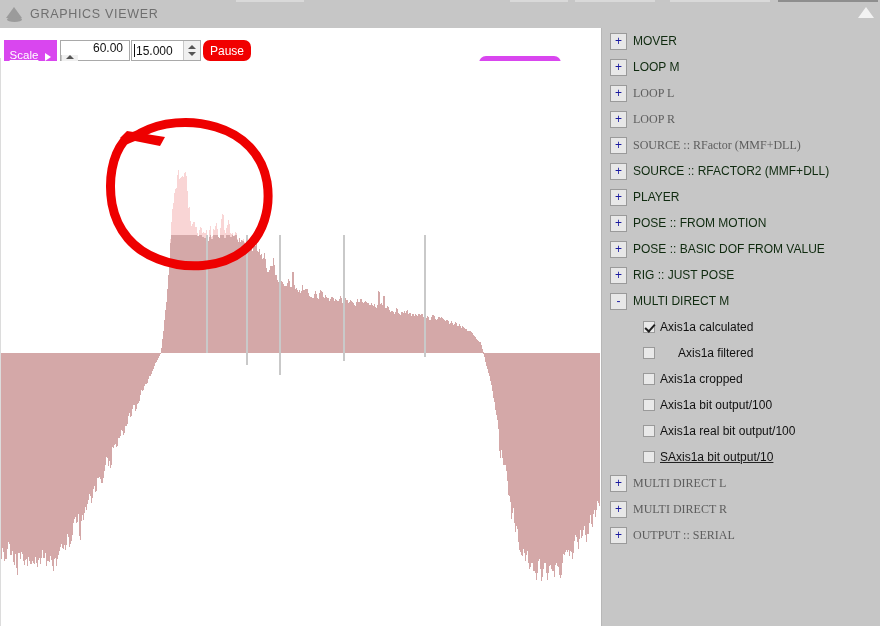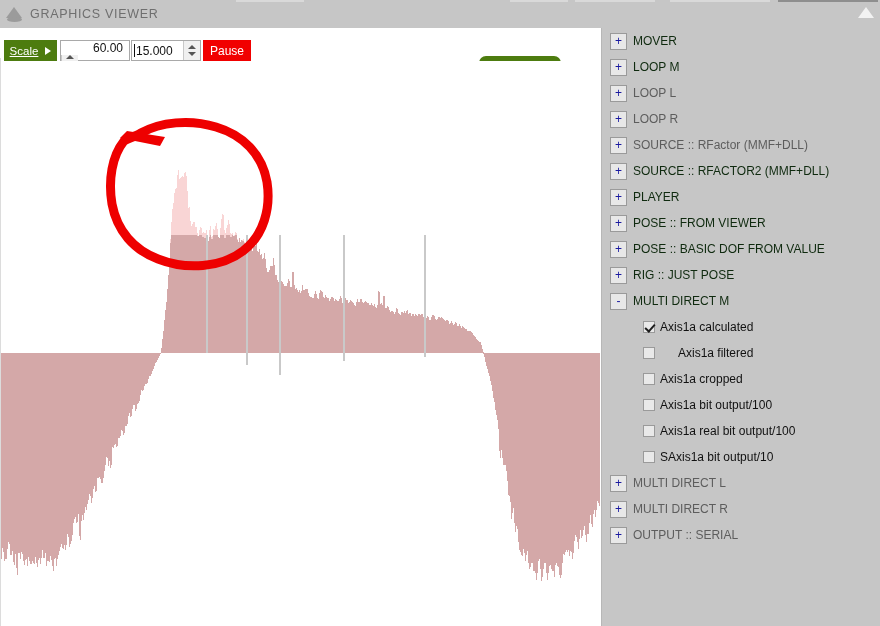--- a/index.html
+++ b/index.html
@@ -31,22 +31,22 @@
   .title-text{font-size:12.5px;color:#6f6f6f;letter-spacing:.7px;white-space:nowrap;}
 
   
   .graph-pane{position:absolute;left:0;top:28px;width:602px;height:598px;background:#ffffff;
      border-right:1px solid #b7b7b7;box-sizing:border-box;overflow:hidden;}
   .graph-pane .edge-l{position:absolute;left:0;top:0;width:1px;height:598px;background:#dcdcdc;}
 
   
   .toolbar{position:absolute;left:0;top:0;width:602px;height:30px;background:#ffffff;}
 
-  .btn-flat{display:flex;align-items:center;justify-content:center;gap:7px;
-     background:#4d7c0f;color:#ffffff;font-size:11.5px;height:21px;padding:0 9px;
+  .btn-flat{display:flex;align-items:flex-end;justify-content:center;gap:7px;
+     background:#d946ef;color:#ffffff;font-size:11.5px;height:21px;padding:0 9px;
      box-sizing:border-box;border:0;cursor:pointer;user-select:none;text-decoration:underline;}
   .tri-right{width:0;height:0;border-top:4px solid transparent;border-bottom:4px solid transparent;border-left:6px solid #ffffff;}
   .tri-left{width:0;height:0;border-top:4px solid transparent;border-bottom:4px solid transparent;border-right:6px solid #ffffff;}
 
   .numfield{position:absolute;top:12px;height:21px;background:#ffffff;border:1px solid #a9a9a9;
      box-sizing:border-box;display:flex;align-items:stretch;}
   .numfield .val{flex:1;display:flex;align-items:center;justify-content:flex-end;
      padding-right:6px;font-size:12px;color:#111;font-family:"Liberation Sans",sans-serif;}
   .numfield.caret .val{justify-content:flex-start;padding-left:4px;position:relative;}
   .numfield.caret .val:before{content:"";position:absolute;left:2px;top:3px;width:1px;height:13px;background:#111;}
@@ -70,21 +70,21 @@
 
   
   .tree-pane{position:absolute;left:602px;top:28px;width:278px;height:598px;background:#c6c6c6;
      overflow:hidden;}
   .node{position:absolute;left:0;height:26px;display:flex;align-items:center;width:278px;}
   .expander{width:17px;height:17px;background:#e8e8e8;border:1px solid #9a9a9a;box-sizing:border-box;
      display:flex;align-items:center;justify-content:center;font-size:12px;line-height:1;
      color:#1a1aa0;font-family:"Liberation Sans",sans-serif;cursor:pointer;margin-left:8px;flex:none;}
   .node-label{margin-left:6px;font-size:12px;white-space:nowrap;}
   .node-label.on{color:#0f2a0f;}
-  .node-label.off{color:#5d5d5d;}
+  .node-label.off{color:#5d5d5d;font-family:Liberation Serif, serif;}
   .child{position:absolute;left:0;height:26px;display:flex;align-items:center;padding-left:41px;box-sizing:border-box;}
   .cbx{width:12px;height:12px;background:#e9e9e9;border:1px solid #9a9a9a;box-sizing:border-box;flex:none;
      position:relative;cursor:pointer;}
   .cbx.checked:after{content:"";position:absolute;left:3px;top:0px;width:4px;height:8px;
      border:solid #1d1d1d;border-width:0 2px 2px 0;transform:rotate(42deg);}
   .child-label{margin-left:5px;font-size:12px;color:#111;white-space:nowrap;}
 </style>
 </head>
 <body>
 
@@ -126,21 +126,21 @@
       </div>
 
       <div class="numfield caret" style="left:131px;width:70px;">
         <span class="val" title="15.000">15.000</span>
         <span class="spin">
           <span class="up"></span>
           <span class="dn"></span>
         </span>
       </div>
 
-      <div class="pause-btn" style="left:203px;width:48px;">Pause</div>
+      <div class="pause-btn" style="left:203px;width:48px;border-radius:7px;">Pause</div>
 
       <div class="btn-flat graphics-btn" style="width:82px;">
         <span>Graphics</span>
         <span class="tri-left"></span>
       </div>
     </div>
 
     <div class="plot">
       <svg id="plot-svg" width="600" height="565" viewBox="0 0 600 565">
           <path d="M0 292 L0 292 L1 292 L2 292 L3 292 L4 292 L5 292 L6 292 L7 292 L8 292 L9 292 L10 292 L11 292 L12 292 L13 292 L14 292 L15 292 L16 292 L17 292 L18 292 L19 292 L20 292 L21 292 L22 292 L23 292 L24 292 L25 292 L26 292 L27 292 L28 292 L29 292 L30 292 L31 292 L32 292 L33 292 L34 292 L35 292 L36 292 L37 292 L38 292 L39 292 L40 292 L41 292 L42 292 L43 292 L44 292 L45 292 L46 292 L47 292 L48 292 L49 292 L50 292 L51 292 L52 292 L53 292 L54 292 L55 292 L56 292 L57 292 L58 292 L59 292 L60 292 L61 292 L62 292 L63 292 L64 292 L65 292 L66 292 L67 292 L68 292 L69 292 L70 292 L71 292 L72 292 L73 292 L74 292 L75 292 L76 292 L77 292 L78 292 L79 292 L80 292 L81 292 L82 292 L83 292 L84 292 L85 292 L86 292 L87 292 L88 292 L89 292 L90 292 L91 292 L92 292 L93 292 L94 292 L95 292 L96 292 L97 292 L98 292 L99 292 L100 292 L101 292 L102 292 L103 292 L104 292 L105 292 L106 292 L107 292 L108 292 L109 292 L110 292 L111 292 L112 292 L113 292 L114 292 L115 292 L116 292 L117 292 L118 292 L119 292 L120 292 L121 292 L122 292 L123 292 L124 292 L125 292 L126 292 L127 292 L128 292 L129 292 L130 292 L131 292 L132 292 L133 292 L134 292 L135 292 L136 292 L137 292 L138 292 L139 292 L140 292 L141 292 L142 292 L143 292 L144 292 L145 292 L146 292 L147 292 L148 292 L149 292 L150 292 L151 292 L152 292 L153 292 L154 292 L155 292 L156 292 L157 292 L158 292 L159 292 L160 292 L161 282.99014076635297 L162 273.631244552272 L163 266.06958581662855 L164 253.1040959613156 L165 245.84898158335312 L166 235.92677957502508 L167 220.24154647470755 L168 208.34075429888944 L169 190.29776459470986 L170 167.0612190658046 L171 155.04789241950394 L172 141.50894626565693 L173 141.75651440045635 L174 123.12714388539416 L175 132.83391389694714 L176 121.9876807637921 L177 105.33979829588895 L178 111.94397577533684 L179 123.22538409192367 L180 111.69422397175535 L181 119.81748369825885 L182 110.85427388574661 L183 120.49308690856822 L184 104.5626618528099 L185 117.29882583208328 L186 112.49941023634719 L187 147.4006164428315 L188 145.76728656863202 L189 146.3151297816146 L190 173.4159389460068 L191 157.51366995648186 L192 168.52308310839493 L193 153.49009874909655 L194 168.13866252221104 L195 164.8930725737731 L196 167.68313086364657 L197 176.90374893472796 L198 173.7989006487098 L199 164.13767832922736 L200 168.5996771182314 L201 164.9747247513834 L202 178.51852856041887 L203 163.72407526163667 L204 179.76277594506962 L205 165.142045218695 L206 172.10530739845117 L207 181.99588281199237 L208 178.89647016187126 L209 159.54419306707857 L210 169.94083419283052 L211 182.23270267542205 L212 167.37197385628428 L213 169.34063084415283 L214 168.6335142745429 L215 161.52742673919045 L216 161.92837181989586 L217 173.88230586195564 L218 178.83061396972863 L219 174.82696412750937 L220 159.32530064525423 L221 157.1547959216483 L222 149.89694065908853 L223 157.17488344511804 L224 180.02020633173277 L225 165.1934198877939 L226 168.68522548934783 L227 159.0546304731521 L228 158.84503831783638 L229 166.66151426599524 L230 177.9541251645033 L231 168.70052414846936 L232 174.8031707658909 L233 175.91981585618464 L234 171.29870631347927 L235 171.34459250966535 L236 172.05035282639412 L237 184.21149582982702 L238 177.5069481773496 L239 177.13670612608087 L240 184.29071076572814 L241 173.25896792484977 L242 185.29241680375355 L243 171.55634913704432 L244 189.93986457512037 L245 176.78371669131968 L246 177.04162804838458 L247 188.62428249762723 L248 190.6854301501888 L249 185.40171203480162 L250 178.2847060576904 L251 186.8111307996523 L252 192.78493631206243 L253 174.39743420142463 L254 192.88762578729205 L255 177.0358682645412 L256 181.64481141679204 L257 198.24374842920844 L258 183.54620000098302 L259 192.1222110273074 L260 195.7490353091406 L261 190.30380173276194 L262 204.8286751107204 L263 190.20533259351964 L264 194.1760512402966 L265 201.849830611149 L266 211.70426550893964 L267 209.4414926840863 L268 212.6192488786188 L269 205.26427399385383 L270 204.32010970424864 L271 206.2805907705321 L272 203.55449718661052 L273 189.88283393317332 L274 217.37893617990153 L275 211.58079814623335 L276 216.1513470333871 L277 222.53142466250483 L278 220.3743698457688 L279 219.61015171343152 L280 220.5467666831588 L281 219.92913425139233 L282 221.44121887689198 L283 224.27340626844727 L284 225.98483840258945 L285 224.33609025817697 L286 224.88915453897266 L287 219.5223908827466 L288 216.90659259797977 L289 223.34090357798632 L290 229.40360931032225 L291 223.68680376903404 L292 199.6117124726227 L293 221.8930614520092 L294 226.91398783119507 L295 229.7736262902108 L296 225.19108138685334 L297 233.51505353965297 L298 229.42058701841876 L299 227.81308504633444 L300 235.61923738194594 L301 223.79070445060307 L302 224.27640238284357 L303 233.0021694721108 L304 226.01273624883663 L305 229.27801461836276 L306 225.926068810308 L307 229.53704772625977 L308 234.74277311054448 L309 235.0034915116305 L310 237.23346961178606 L311 235.7682851602484 L312 237.55885440309217 L313 236.14281403269314 L314 230.26553815082104 L315 229.2272924557097 L316 236.11214605322823 L317 237.42232445710604 L318 237.79740106940503 L319 226.81021612229105 L320 230.2886965199526 L321 230.40291059701104 L322 231.01059280321886 L323 240.58307284227556 L324 233.73505339319996 L325 233.8328407825333 L326 237.7537723692036 L327 236.30916492139295 L328 237.57822974657446 L329 241.44092424215316 L330 235.31135176625912 L331 237.56073554684173 L332 234.8030224847111 L333 239.9459795364852 L334 240.7508926456951 L335 235.11428194485666 L336 242.27348022185856 L337 237.74808401910377 L338 241.3410756718445 L339 235.71112956995094 L340 234.4464022916157 L341 238.92870966103715 L342 244.34475574701892 L343 234.68291434071375 L344 233.7854170847415 L345 240.65620247773137 L346 238.3060491936464 L347 240.1958058111282 L348 244.6366146835211 L349 237.75735532716624 L350 239.98902706752486 L351 240.96529395878292 L352 241.8535638361629 L353 242.73416731644457 L354 245.3287702329492 L355 244.23969213415435 L356 237.70673116787242 L357 238.52334426592978 L358 243.25982791024606 L359 237.84104530363382 L360 237.4997938261236 L361 238.61748907621097 L362 242.79322351992207 L363 240.81102910486965 L364 241.82746220128436 L365 238.9363399141046 L366 242.8485701767848 L367 240.7104502547103 L368 243.77164314476272 L369 243.33049033971517 L370 244.36332662531981 L371 240.27921344229833 L372 247.4146304836092 L373 242.78757857916978 L374 243.84036751294656 L375 248.61895376596317 L376 244.69593006009381 L377 242.98811067854777 L378 217.75692874189863 L379 243.39890459116862 L380 242.13726326320938 L381 241.94714506807333 L382 245.3385131416949 L383 224.6643327650842 L384 245.60160420533566 L385 249.1629068035725 L386 244.35465489351742 L387 246.4820567342506 L388 245.31390623246483 L389 252.45540513084885 L390 249.07347190448615 L391 250.50637386434366 L392 249.2717833262301 L393 252.6462490189005 L394 253.7475782001402 L395 248.9946726627153 L396 245.39352223513683 L397 251.25924579964143 L398 253.67149642209296 L399 253.14490516190077 L400 254.24295490225916 L401 247.225527213144 L402 254.50864948820185 L403 249.09644286273283 L404 250.25814488571646 L405 252.91092993401546 L406 247.67822778076652 L407 250.04198420344264 L408 255.03270112233716 L409 248.71422590623425 L410 254.57165359482804 L411 255.17242741790164 L412 250.39724325497804 L413 255.77517573448912 L414 254.44939989383715 L415 251.55571355192862 L416 256.9347538195262 L417 253.8796064920011 L418 253.01896924416656 L419 253.92159755527666 L420 254.55449591631 L421 251.44407527535608 L422 254.1337104537534 L423 257.96536806310246 L424 257.1873201477677 L425 256.901994401108 L426 256.48661053556754 L427 253.40855742211357 L428 259.1783186705373 L429 259.4949528496902 L430 258.84497391665866 L431 254.16312265322978 L432 254.46070450593302 L433 254.50271895079004 L434 255.7652519280147 L435 260.2775763419944 L436 258.57114773803687 L437 257.30630722089006 L438 255.01101537546265 L439 256.4660025096525 L440 256.70409948462253 L441 255.80898279024157 L442 258.72897966880413 L443 256.86042809848163 L444 261.1831948751584 L445 258.3322991271323 L446 259.41169602925186 L447 258.74990031886625 L448 262.07587937535226 L449 264.0465204948058 L450 259.4589769145609 L451 260.99273738231653 L452 262.48158383669534 L453 264.7862453854482 L454 260.56965402889494 L455 260.6507786019439 L456 263.936475197731 L457 266.63891641452335 L458 262.44602643584983 L459 263.46282669712434 L460 266.7024962819724 L461 266.4945728131948 L462 264.17220177954596 L463 267.9598301525766 L464 266.53613269844305 L465 268.72089728593727 L466 267.73043997482773 L467 271.476448413757 L468 269.07396667099965 L469 270.06505903413165 L470 270.52964042523394 L471 271.29077936787706 L472 271.822828573475 L473 275.4705980716616 L474 275.22914924719055 L475 277.6339229986625 L476 278.02610303519856 L477 279.25156043113145 L478 280.8062075080323 L479 280.7356559570621 L480 281.2510565226157 L481 286 L482 290 L483 292 L484 292 L485 292 L486 292 L487 292 L488 292 L489 292 L490 292 L491 292 L492 292 L493 292 L494 292 L495 292 L496 292 L497 292 L498 292 L499 292 L500 292 L501 292 L502 292 L503 292 L504 292 L505 292 L506 292 L507 292 L508 292 L509 292 L510 292 L511 292 L512 292 L513 292 L514 292 L515 292 L516 292 L517 292 L518 292 L519 292 L520 292 L521 292 L522 292 L523 292 L524 292 L525 292 L526 292 L527 292 L528 292 L529 292 L530 292 L531 292 L532 292 L533 292 L534 292 L535 292 L536 292 L537 292 L538 292 L539 292 L540 292 L541 292 L542 292 L543 292 L544 292 L545 292 L546 292 L547 292 L548 292 L549 292 L550 292 L551 292 L552 292 L553 292 L554 292 L555 292 L556 292 L557 292 L558 292 L559 292 L560 292 L561 292 L562 292 L563 292 L564 292 L565 292 L566 292 L567 292 L568 292 L569 292 L570 292 L571 292 L572 292 L573 292 L574 292 L575 292 L576 292 L577 292 L578 292 L579 292 L580 292 L581 292 L582 292 L583 292 L584 292 L585 292 L586 292 L587 292 L588 292 L589 292 L590 292 L591 292 L592 292 L593 292 L594 292 L595 292 L596 292 L597 292 L598 292 L599 292 L599 292 Z" fill="#f9d5d5" shape-rendering="crispEdges"></path>
@@ -191,21 +191,21 @@
         <div class="node" style="top: 130px;">
           <span class="expander">+</span>
           <span class="node-label on">SOURCE :: RFACTOR2 (MMF+DLL)</span>
         </div>
         <div class="node" style="top: 156px;">
           <span class="expander">+</span>
           <span class="node-label on">PLAYER</span>
         </div>
         <div class="node" style="top: 182px;">
           <span class="expander">+</span>
-          <span class="node-label on">POSE :: FROM VIEWER</span>
+          <span class="node-label on">POSE :: FROM MOTION</span>
         </div>
         <div class="node" style="top: 208px;">
           <span class="expander">+</span>
           <span class="node-label on">POSE :: BASIC DOF FROM VALUE</span>
         </div>
         <div class="node" style="top: 234px;">
           <span class="expander">+</span>
           <span class="node-label on">RIG :: JUST POSE</span>
         </div>
         <div class="node" style="top: 260px;">
@@ -225,21 +225,21 @@
           <span class="child-label">Axis1a cropped</span>
         </div>
         <div class="child" style="top: 364px;">
           <span class="cbx"></span>
           <span class="child-label">Axis1a bit output/100</span>
         </div>
         <div class="child" style="top: 390px;">
           <span class="cbx"></span>
           <span class="child-label">Axis1a real bit output/100</span>
         </div>
-        <div class="child" style="top: 416px;">
+        <div class="child" style="top: 416px; text-decoration: underline;">
           <span class="cbx"></span>
           <span class="child-label">SAxis1a bit output/10</span>
         </div>
         <div class="node" style="top: 442px;">
           <span class="expander">+</span>
           <span class="node-label off">MULTI DIRECT L</span>
         </div>
         <div class="node" style="top: 468px;">
           <span class="expander">+</span>
           <span class="node-label off">MULTI DIRECT R</span>

